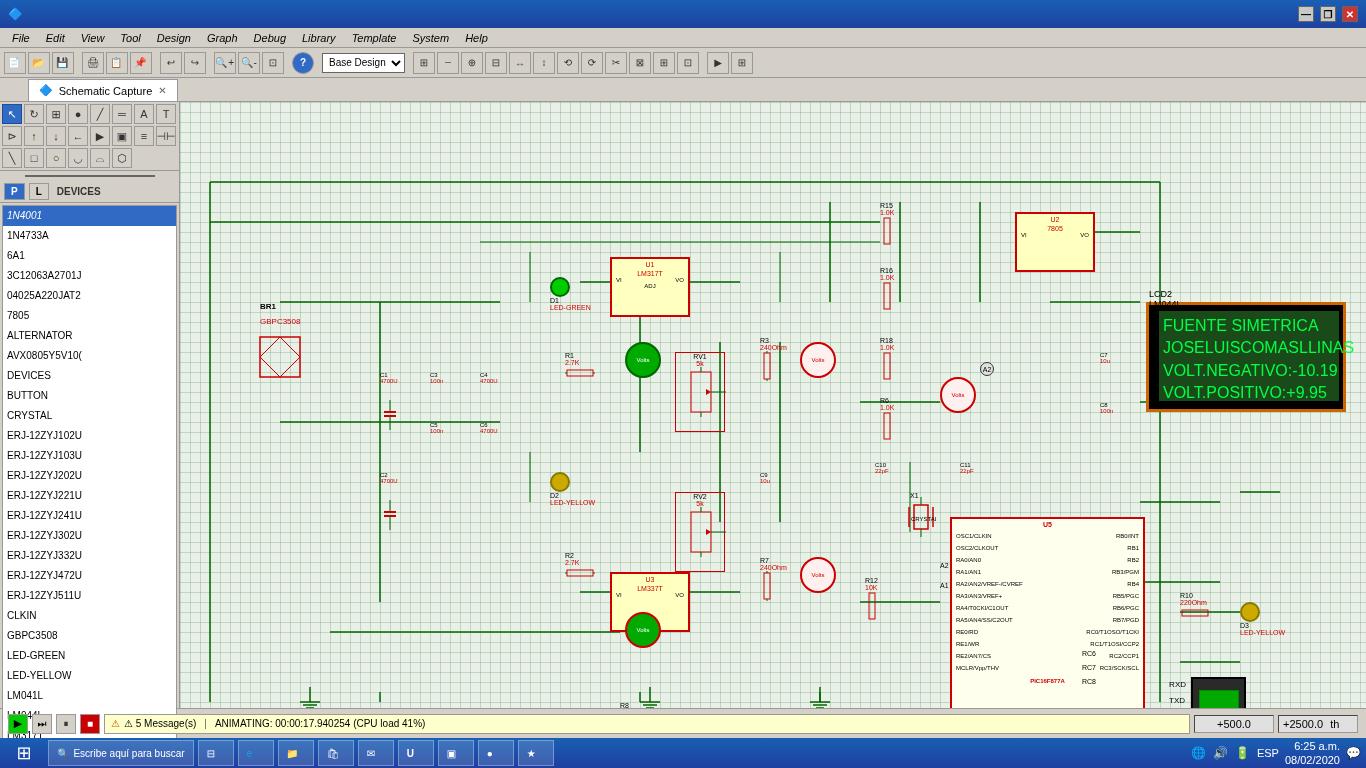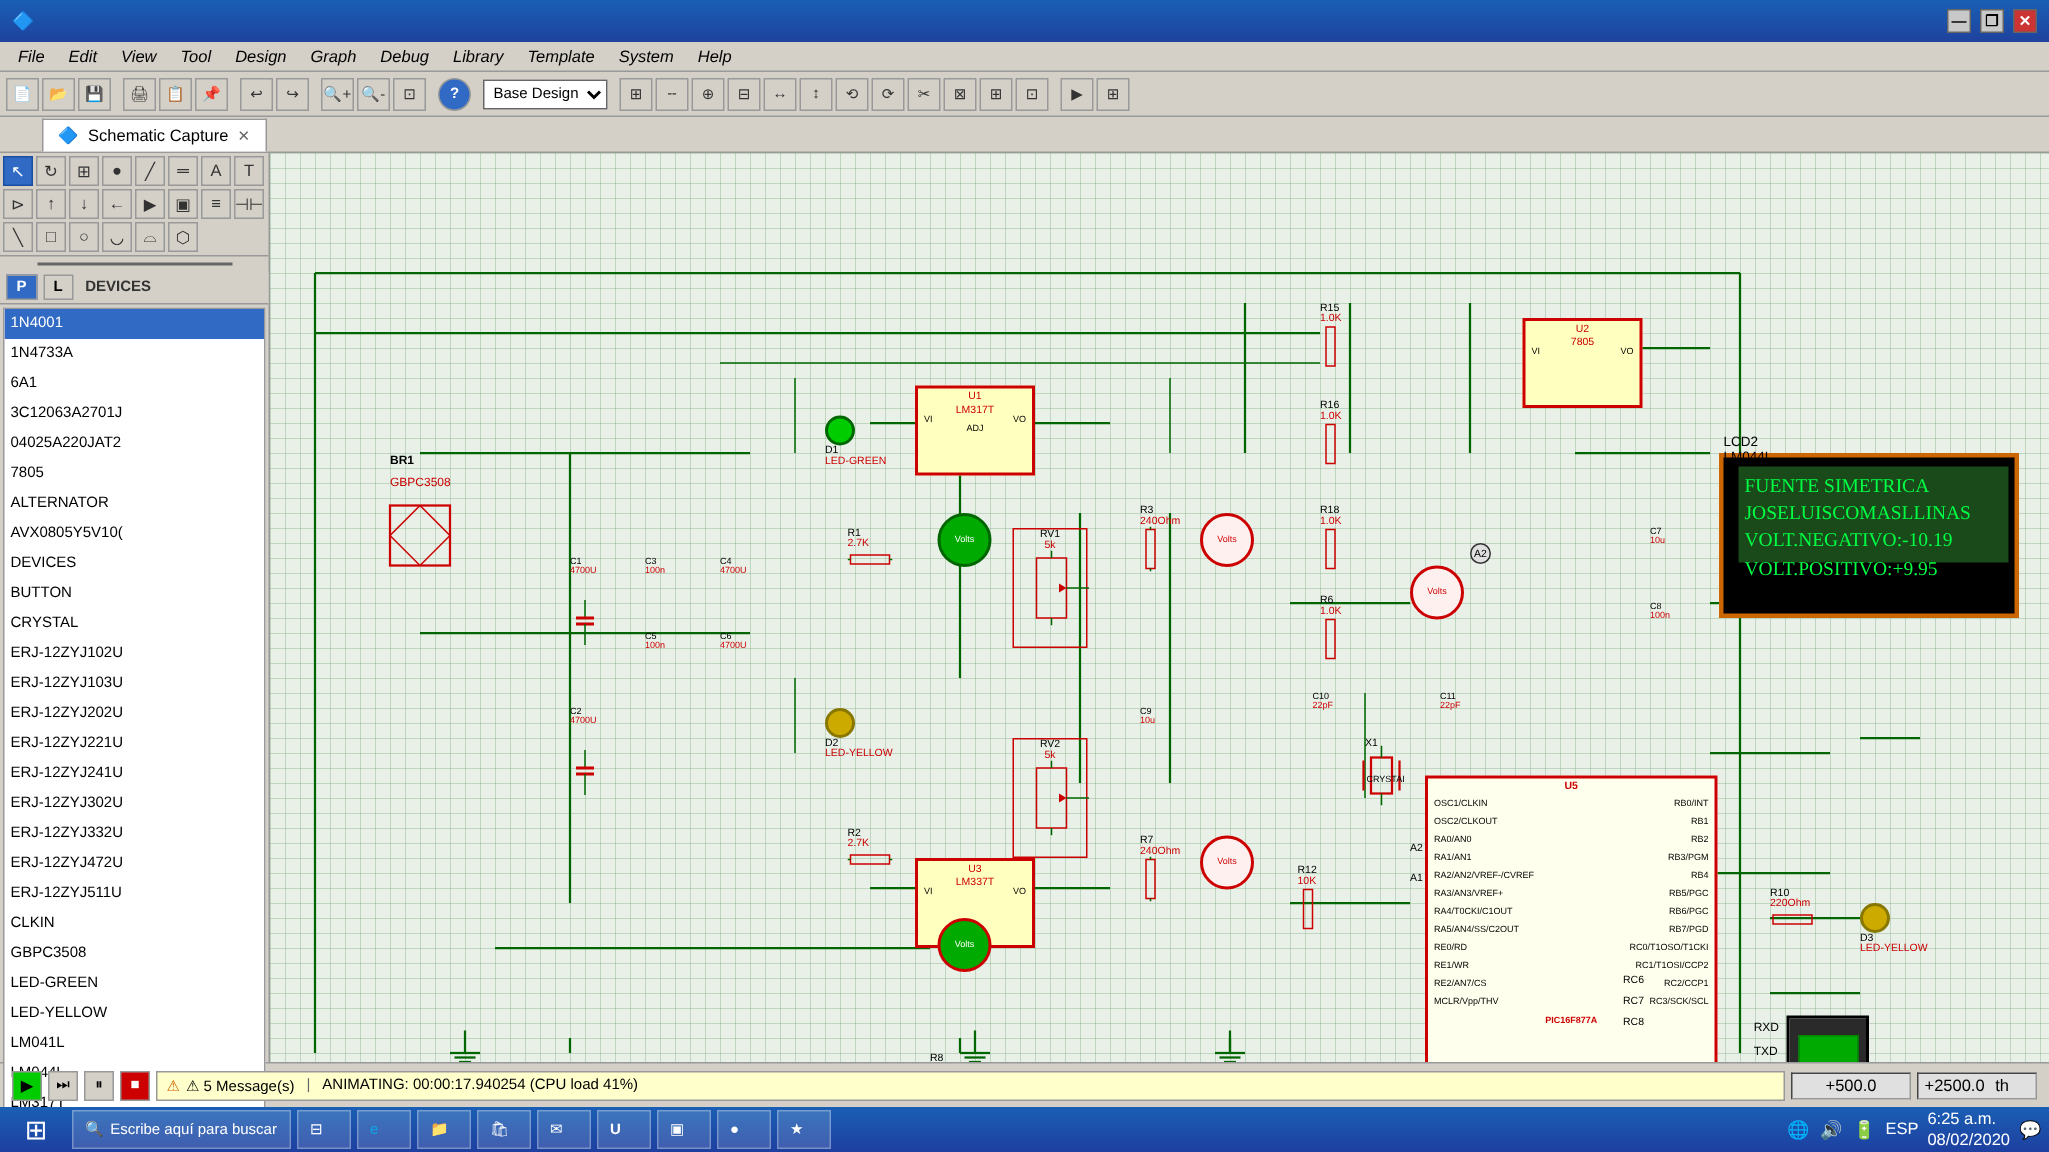--- a/index.html
+++ b/index.html
@@ -173,21 +173,21 @@
       border: 1px solid #999;
       margin: 2px;
     }
     .device-item {
       padding: 2px 4px;
       font-size: 10px;
       cursor: pointer;
       color: #000;
       line-height: 16px;
     }
-    .device-item.selected { background: #316ac5; color: white; }
+    .device-item.selected { background: #316ac5; color: white; font-style: italic; }
 
     
     #schematic-canvas {
       flex: 1;
       background: #90b090;
       overflow: hidden;
       position: relative;
     }
     #canvas-bg {
       width: 100%; height: 100%;
@@ -204,26 +204,26 @@
       position: absolute;
       right: 20px;
       top: 200px;
       width: 200px;
       height: 110px;
       border: 3px solid #cc6600;
       background: #000;
     }
     #lcd-screen {
       width: 180px;
-      height: 64px;
+      height: 90px;
       margin: 6px 10px;
       background: #1a4a1a;
       padding: 4px;
-      font-family: Liberation Serif, serif;
-      font-size: 13px;
+      font-family: Liberation Sans, sans-serif;
+      font-size: 16px;
       color: #00ff44;
       line-height: 1.4;
     }
     .lcd-label {
       position: absolute;
       top: -16px;
       left: 0;
       font-size: 9px;
       color: #000;
       white-space: nowrap;
@@ -289,21 +289,21 @@
       gap: 4px;
     }
     #taskbar-right {
       margin-left: auto;
       display: flex;
       align-items: center;
       gap: 6px;
       color: white;
       font-size: 11px;
     }
-    #taskbar-time { line-height: 1.3; }
+    #taskbar-time { text-align: right; line-height: 1.3; }
     .sys-icon {
       width: 16px; height: 16px;
       display: flex; align-items: center; justify-content: center;
       color: white; font-size: 12px;
     }
 
     
     svg.wires {
       position: absolute;
       top: 0; left: 0;

